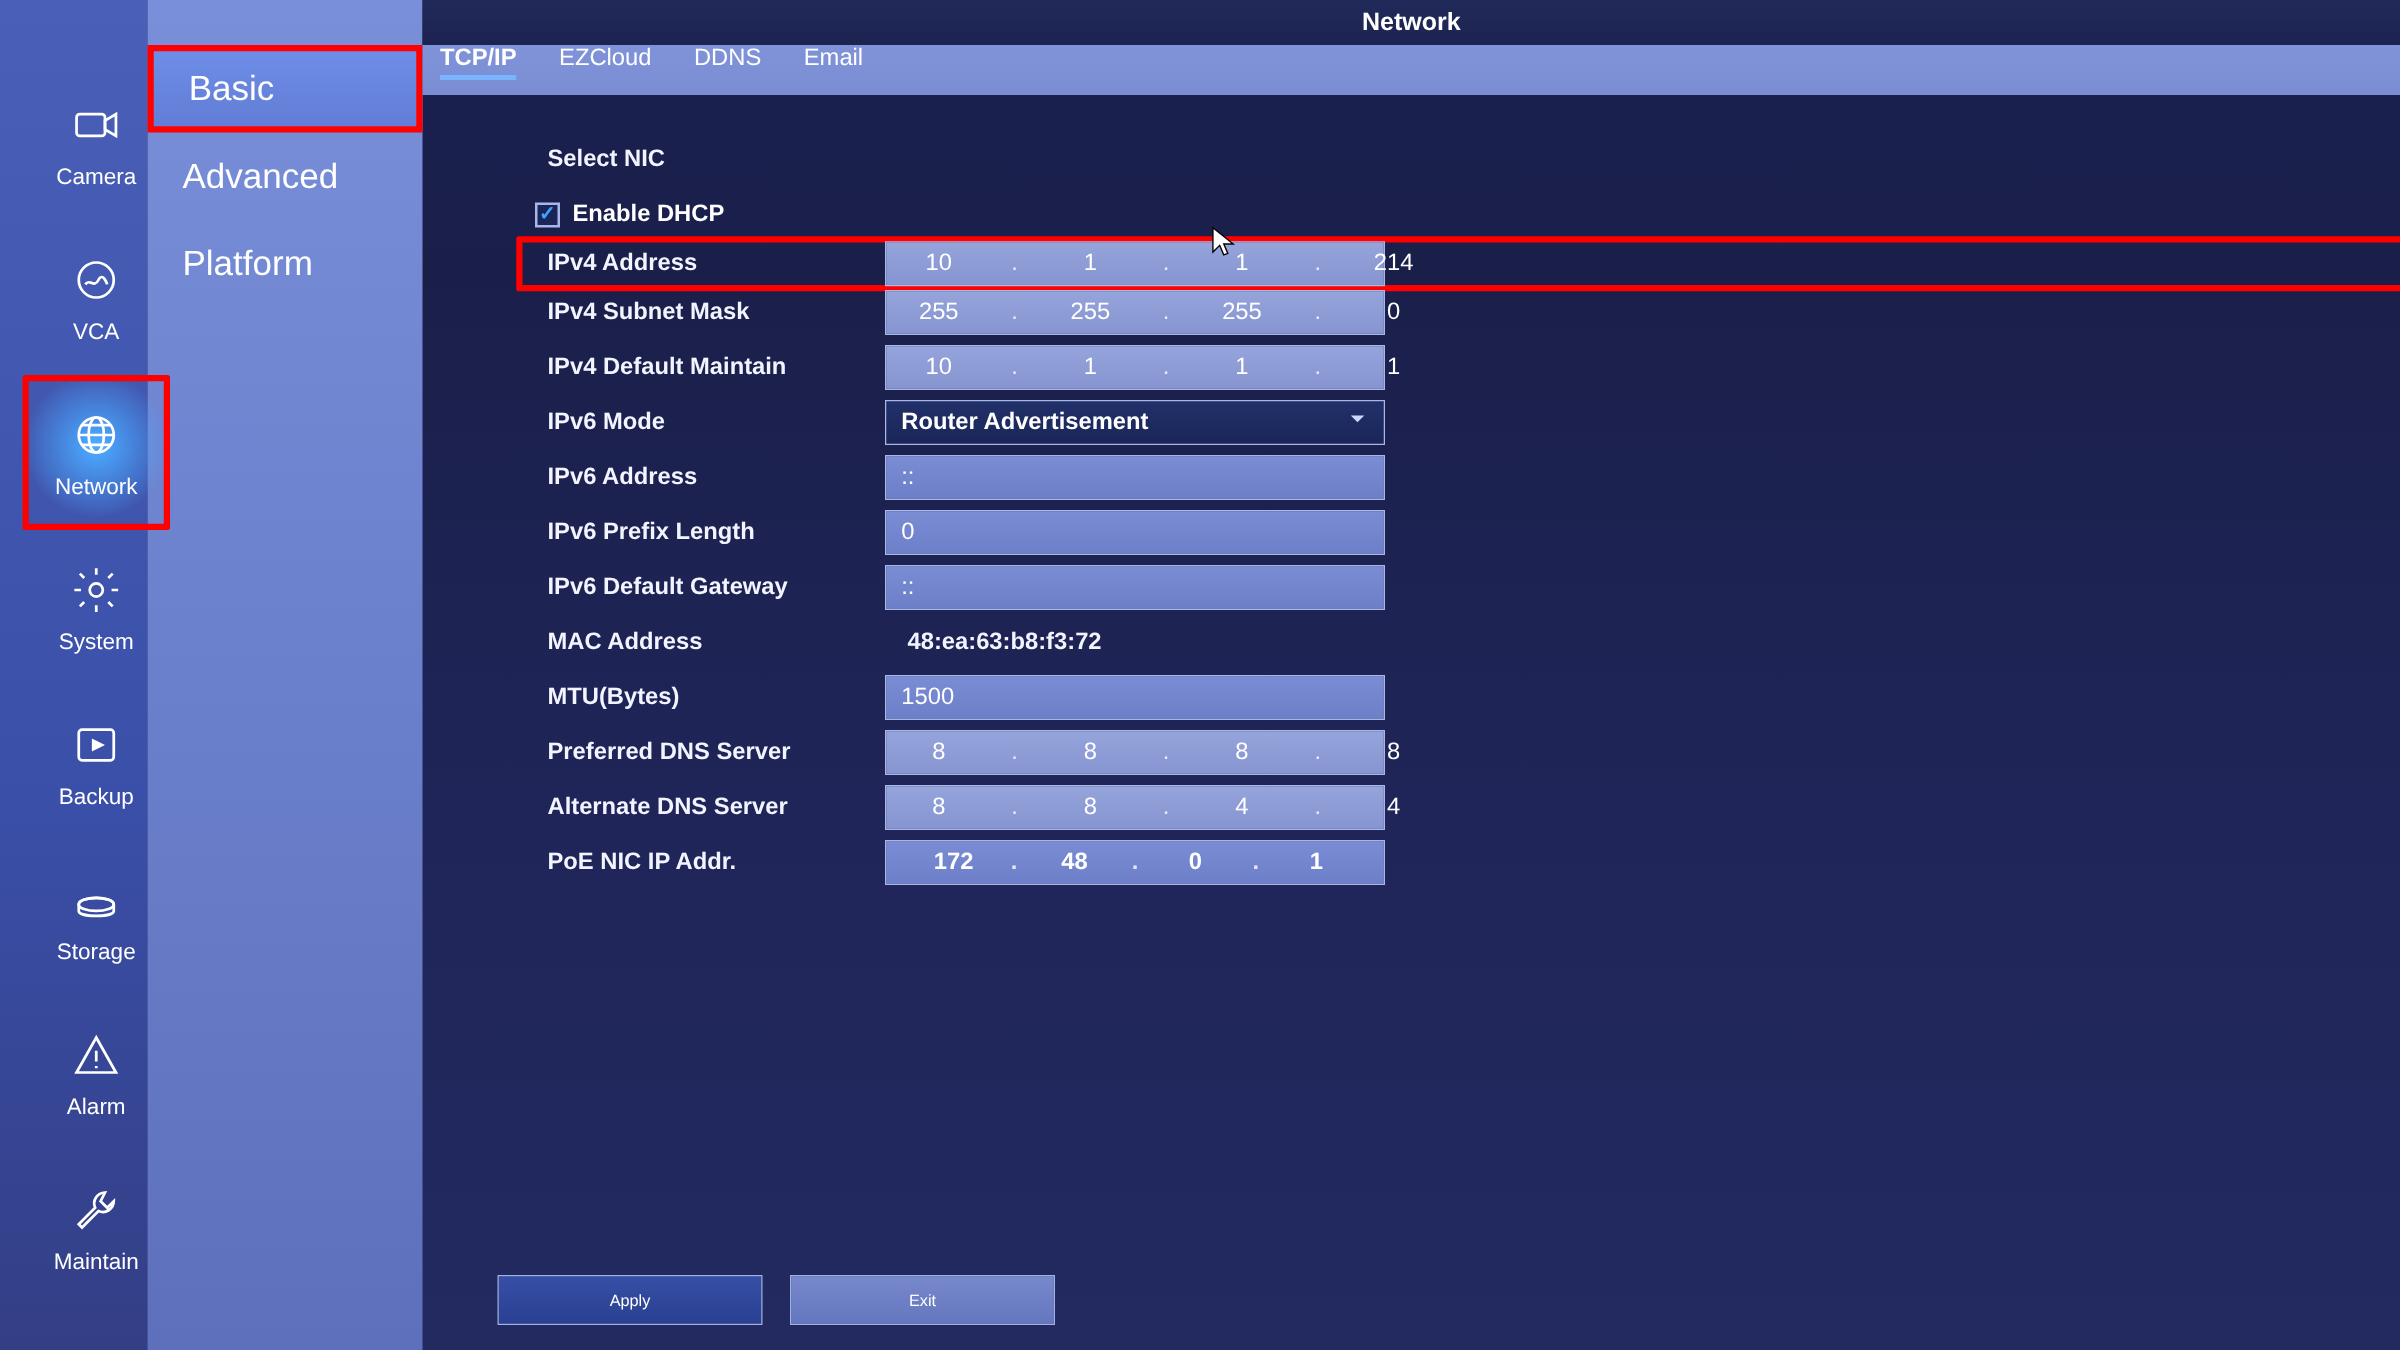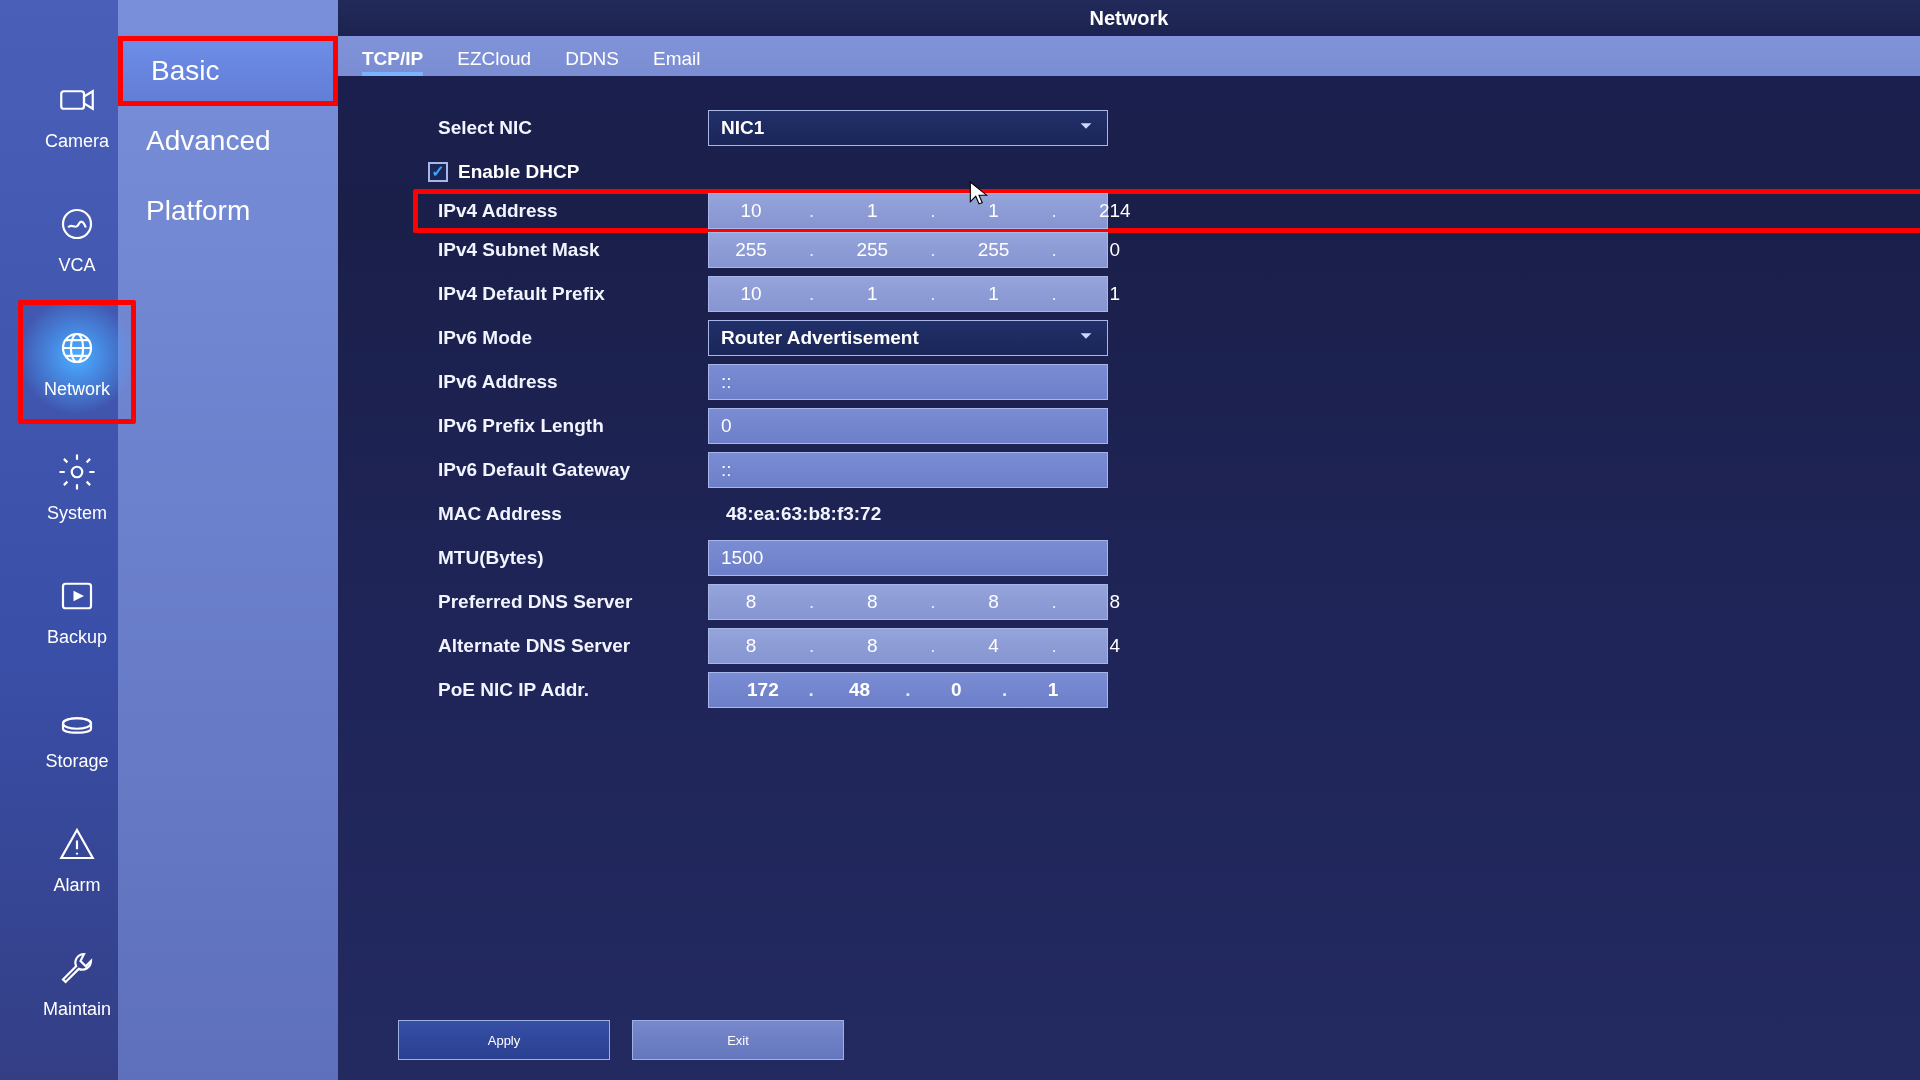--- a/index.html
+++ b/index.html
@@ -83,22 +83,22 @@
     align-items:center;
     color:#fff;
     font-weight:600;
     font-size:20px;
     background: linear-gradient(180deg,#222a5a 0%, #1c2350 100%);
   }
   .tabs {
     height:40px;
     display:flex;
     gap:34px;
-    padding-left:24px;
-    align-items:flex-end;
+    padding-left:14px;
+    align-items:flex-start;
     background: linear-gradient(180deg,#8193d8 0%, #7a8dd3 100%);
     color:#fff;
     font-size:19px;
   }
   .tab { padding-bottom:6px; position:relative; }
   .tab.active { font-weight:700; color:#fff; }
   .tab.active::after{
     content:""; position:absolute; left:0; right:0; bottom:0; height:4px;
     background:#7ab4ff;
   }
@@ -311,26 +311,20 @@
     <div class="tab active"><span>TCP/IP</span></div>
     <div class="tab"><span>EZCloud</span></div>
     <div class="tab"><span>DDNS</span></div>
     <div class="tab"><span>Email</span></div>
   </div>
 
   <div class="form-area">
 
     <div class="row">
       <div class="lbl">Select NIC</div>
-      <div class="select">
-        <span>NIC1</span>
-        <span class="chev"><svg viewBox="0 0 20 20">
-              <path d="M4 7 L10 13 L16 7 Z"></path>
-            </svg></span>
-      </div>
     </div>
 
     <div class="row">
       <div class="lbl" style="width:auto">
         <div class="checkbox-row">
           <span class="chk chkd"></span>
           <span class="chk-label">Enable DHCP</span>
         </div>
       </div>
     </div>
@@ -355,21 +349,21 @@
           <span class="dot">.</span>
         <span class="oct">255</span>
           <span class="dot">.</span>
         <span class="oct">255</span>
           <span class="dot">.</span>
         <span class="oct">0</span>
       </div>
     </div>
 
     <div class="row">
-      <div class="lbl">IPv4 Default Prefix</div>
+      <div class="lbl">IPv4 Default Maintain</div>
       <div class="ipbox light">
         <span class="oct">10</span>
           <span class="dot">.</span>
         <span class="oct">1</span>
           <span class="dot">.</span>
         <span class="oct">1</span>
           <span class="dot">.</span>
         <span class="oct">1</span>
       </div>
     </div>

